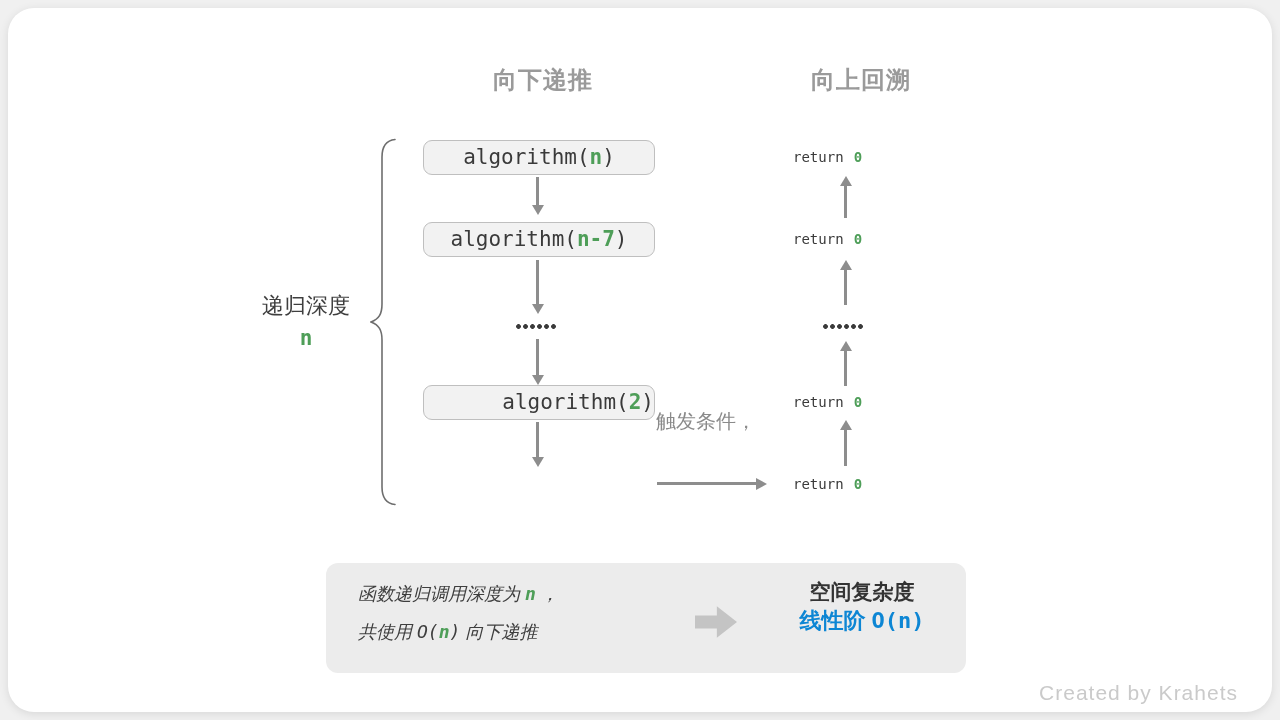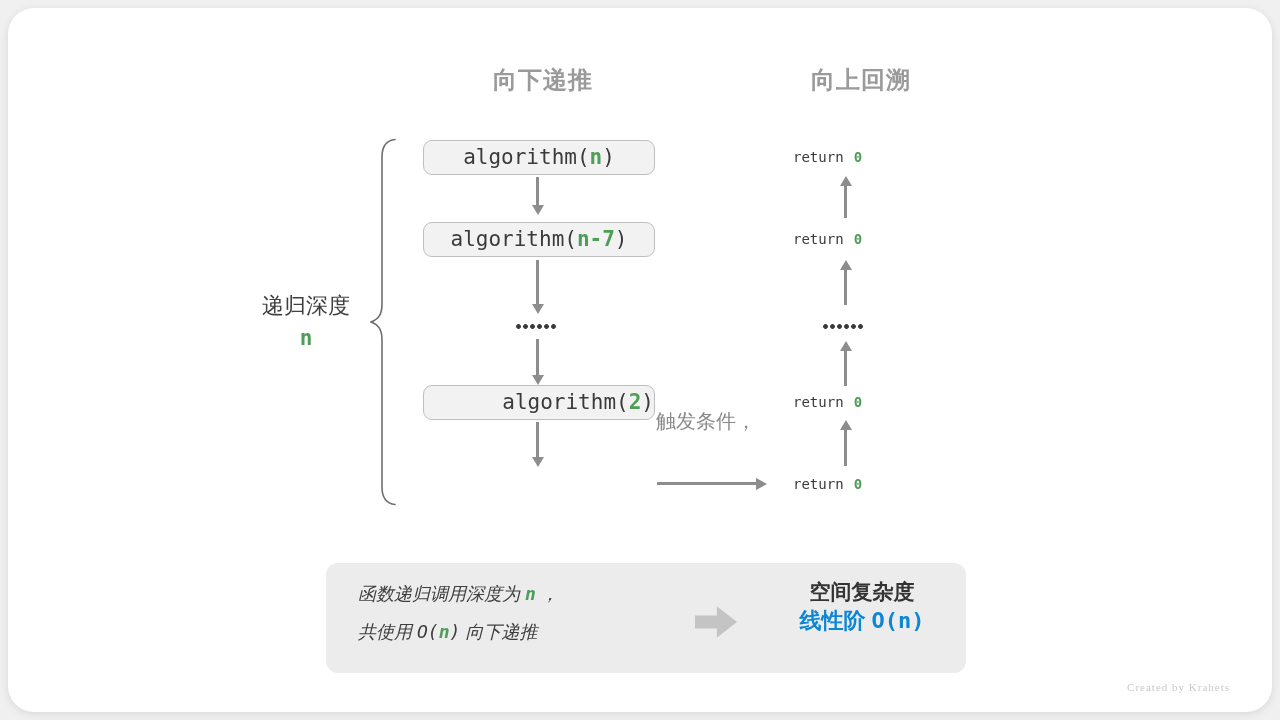--- a/index.html
+++ b/index.html
@@ -101,23 +101,23 @@
     left: 687px; top: 596px; width: 42px; height: 36px;
     background: #c4c4c4;
     -webkit-clip-path: polygon(0 32%, 52% 32%, 52% 6%, 100% 50%, 52% 94%, 52% 68%, 0 68%);
     clip-path: polygon(0 32%, 52% 32%, 52% 6%, 100% 50%, 52% 94%, 52% 68%, 0 68%);
   }
   .summary-right { left: 748px; top: 570px; width: 212px; text-align: center; white-space: nowrap; }
   .sc-title { font-size: 21px; font-weight: bold; color: #333333; }
   .result { margin-top: 0; font-size: 22px; font-weight: bold; color: #0d86d4; }
 
   .credit {
-    right: 42px; top: 673px;
-    font-family: Liberation Serif, serif;
-    font-size: 11px; color: #cacaca; letter-spacing: 1px;
+    right: 34px; top: 673px;
+    font-family: Liberation Sans, sans-serif;
+    font-size: 21px; color: #cacaca; letter-spacing: 1px;
   }
 
   .brace-svg { left: 362px; top: 130px; }
 </style>
 </head>
 <body>
 
 <div class="canvas">
   <div class="panel">
 

